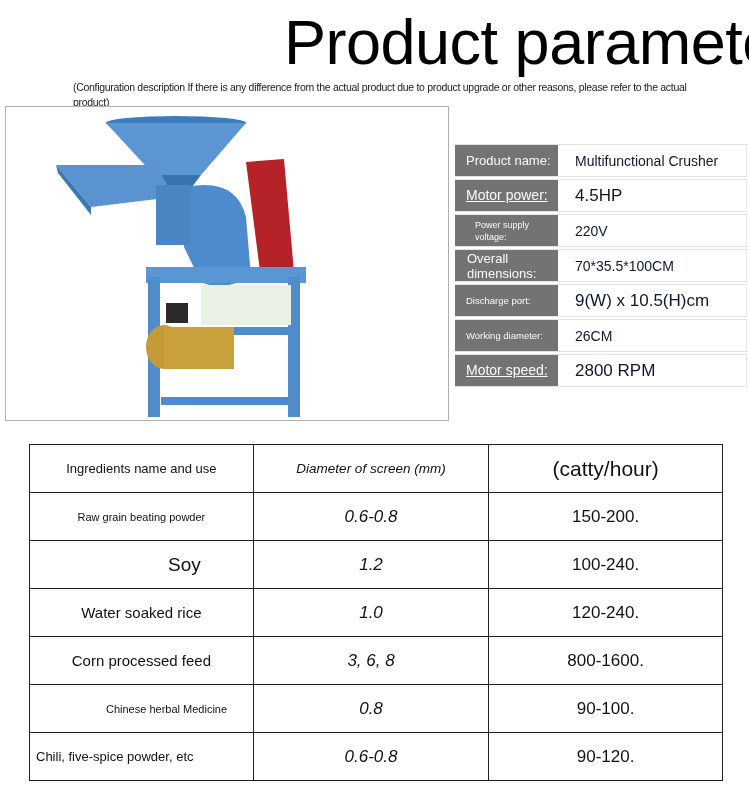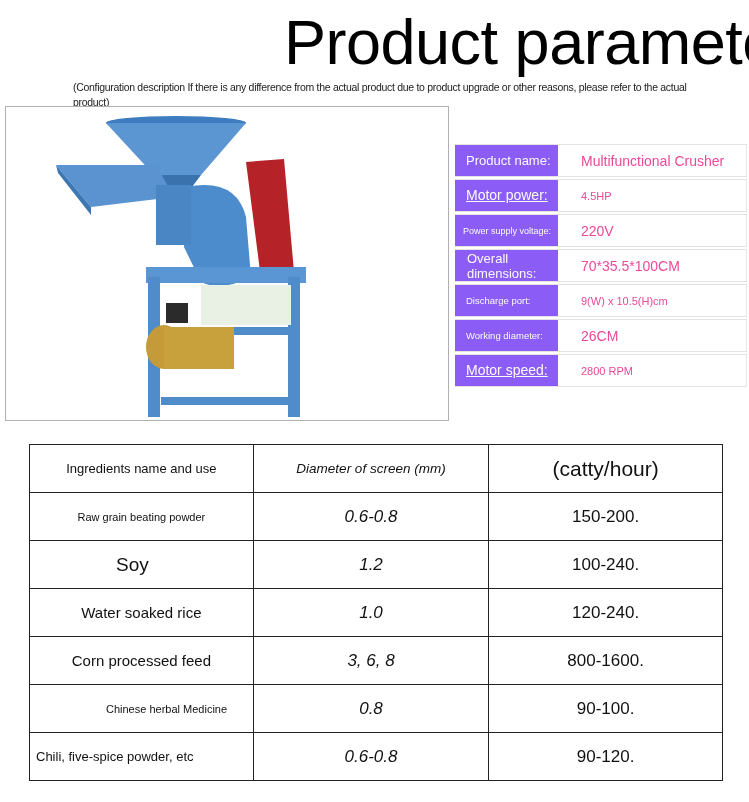--- a/index.html
+++ b/index.html
@@ -23,33 +23,33 @@
       border: 1px solid #b0b0b0; background: #fff; overflow: hidden;
     }
     .spec-table {
       position: absolute; left: 455px; top: 144px; width: 292px;
     }
     .spec-row {
       display: flex; height: 33px; margin-bottom: 2px;
       border-top: 1px solid #e3e3e3; border-bottom: 1px solid #e3e3e3;
     }
     .spec-label {
-      width: 103px; background: #8b5cf6; color: #fafafa;
+      width: 103px; background: #737373; color: #fafafa;
       display: flex; align-items: center; padding-left: 11px;
       font-size: 13px; line-height: 15px;
     }
-    .spec-label.small { font-size: 9px; line-height: 12px; padding-left: 8px; }
+    .spec-label.small { font-size: 9px; line-height: 12px; padding-left: 20px; }
     .spec-label.tiny { font-size: 9.5px; }
     .spec-label.big { font-size: 14px; text-decoration: underline; }
     .spec-value {
-      flex: 1; display: flex; align-items: center; padding-left: 23px;
-      font-size: 16px; color: #ec4899; border-right: 1px solid #e6e6e6;
+      flex: 1; display: flex; align-items: center; padding-left: 17px;
+      font-size: 16px; color: #0f172a; border-right: 1px solid #e6e6e6;
     }
     .spec-value.sm { font-size: 14px; }
-    .spec-value.lg { font-size: 11px; }
+    .spec-value.lg { font-size: 17px; }
     .cap-table {
       position: absolute; left: 29px; top: 444px; width: 694px;
       border-collapse: collapse;
     }
     .cap-table td {
       border: 1.5px solid #222; height: 48px; text-align: center;
       vertical-align: middle; font-size: 17px; color: #111; margin-left: 48px;
     }
     .cap-table td.c1 { width: 224px; }
     .cap-table td.c2 { width: 236px; font-style: italic; }
@@ -134,21 +134,21 @@
     <td class="c1 h1">Ingredients name and use</td>
     <td class="c2 h2">Diameter of screen (mm)</td>
     <td class="c3 h3">(catty/hour)</td>
   </tr>
   <tr>
     <td class="c1 f-xs">Raw grain beating powder</td>
     <td class="c2">0.6-0.8</td>
     <td class="c3">150-200.</td>
   </tr>
   <tr>
-    <td class="c1 f-lg" style="text-align:left;padding-left:86px;">Soy</td>
+    <td class="c1 f-lg" style="text-align:center;padding-left:86px;">Soy</td>
     <td class="c2">1.2</td>
     <td class="c3">100-240.</td>
   </tr>
   <tr>
     <td class="c1 f-md">Water soaked rice</td>
     <td class="c2">1.0</td>
     <td class="c3">120-240.</td>
   </tr>
   <tr>
     <td class="c1 f-md">Corn processed feed</td>

